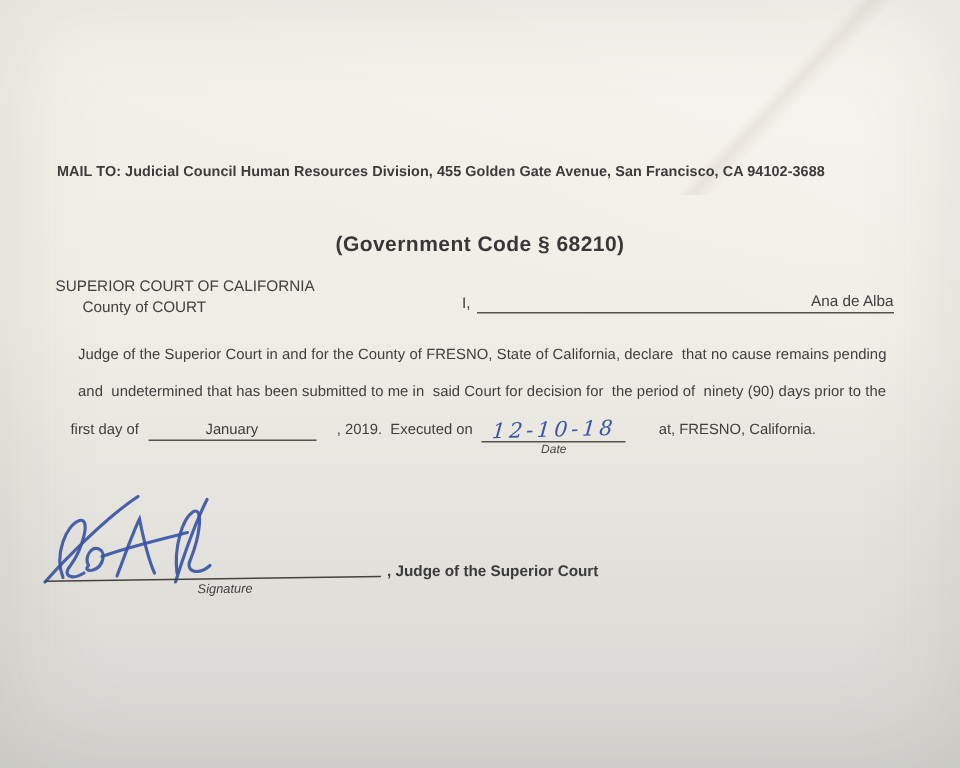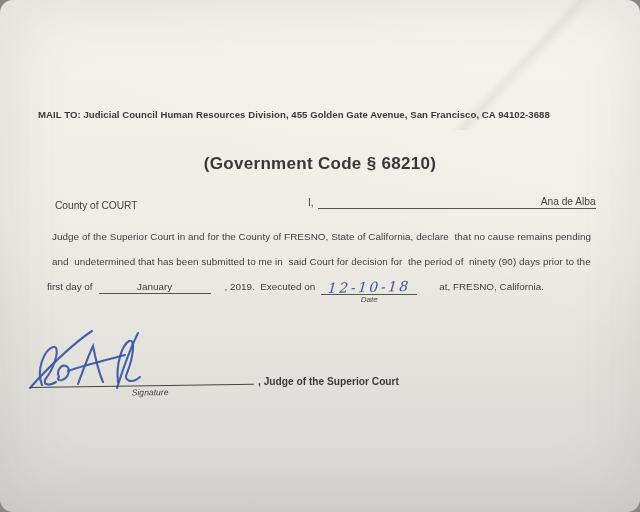--- a/index.html
+++ b/index.html
@@ -6,35 +6,34 @@
   .photo{
     position:relative;
     width:640px;height:512px;
     overflow:hidden;
     font-family:"Liberation Sans","DejaVu Sans",sans-serif;
     color:#3c3c3c;
     background:
       linear-gradient(205deg, rgba(255,255,255,0.30) 0%, rgba(255,255,255,0) 45%),
       linear-gradient(180deg, #f4f1ea 0%, #f0ede6 42%, #e3e1dc 72%, #d6d5d2 100%);
     box-shadow:inset 0 0 70px rgba(95,90,78,0.14);
-    border-radius:13px;
   }
   .crease{
     position:absolute;top:0;right:0;width:230px;height:130px;
     background:linear-gradient(133deg, transparent 46%, rgba(160,150,132,0.14) 49%, transparent 53%);
     pointer-events:none;
   }
   .abs{position:absolute;}
   .pre{white-space:pre;margin-left:14px;}
   .mail-to{
     left:38px;top:109px;width:575px;
     font-size:9.6px;font-weight:bold;letter-spacing:0.05px;color:#3b3b3b;
   }
   .title{left:0;right:0;top:139px;text-align:center;font-size:11.6px;font-weight:bold;letter-spacing:0.5px;color:#383838;}
-  .subtitle{left:0;right:0;top:154px;text-align:center;font-size:17px;font-weight:bold;letter-spacing:0.3px;color:#383838;}
+  .subtitle{left:0;right:0;top:154px;text-align:center;font-size:14px;font-weight:bold;letter-spacing:0.3px;color:#383838;}
   .court-name{left:37px;top:186px;font-size:10.2px;color:#404040;}
   .court-county{left:55px;top:200px;font-size:10.2px;color:#404040;}
   .declarant{left:308px;top:196px;display:flex;align-items:flex-end;font-size:10.2px;color:#404040;}
   .declarant .prefix{padding-bottom:1px;}
   .name-blank{
     width:278px;margin-left:4px;text-align:right;
     border-bottom:1.2px solid #55514b;padding-bottom:1px;
   }
   .body-line{left:38px;font-size:9.9px;color:#3e3e3e;letter-spacing:0.05px;}
   .bl1{top:231px;}
@@ -78,20 +77,21 @@
 </head>
 <body>
 
 <div class="photo">
   <div class="crease"></div>
 
   <div class="abs mail-to">MAIL TO: Judicial Council Human Resources Division, 455 Golden Gate Avenue, San Francisco, CA 94102-3688</div>
 
   <div class="abs subtitle">(Government Code § 68210)</div>
 
+  <div class="abs court-name">SUPERIOR COURT OF CALIFORNIA</div>
   <div class="abs court-county">County of COURT</div>
 
   <div class="abs declarant">
     <span class="prefix">I,</span>
     <span class="name-blank">Ana de Alba</span>
   </div>
 
   <div class="abs body-line bl1 pre">Judge of the Superior Court in and for the County of FRESNO, State of California, declare  that no cause remains pending</div>
   <div class="abs body-line bl2 pre">and  undetermined that has been submitted to me in  said Court for decision for  the period of  ninety (90) days prior to the</div>
 

